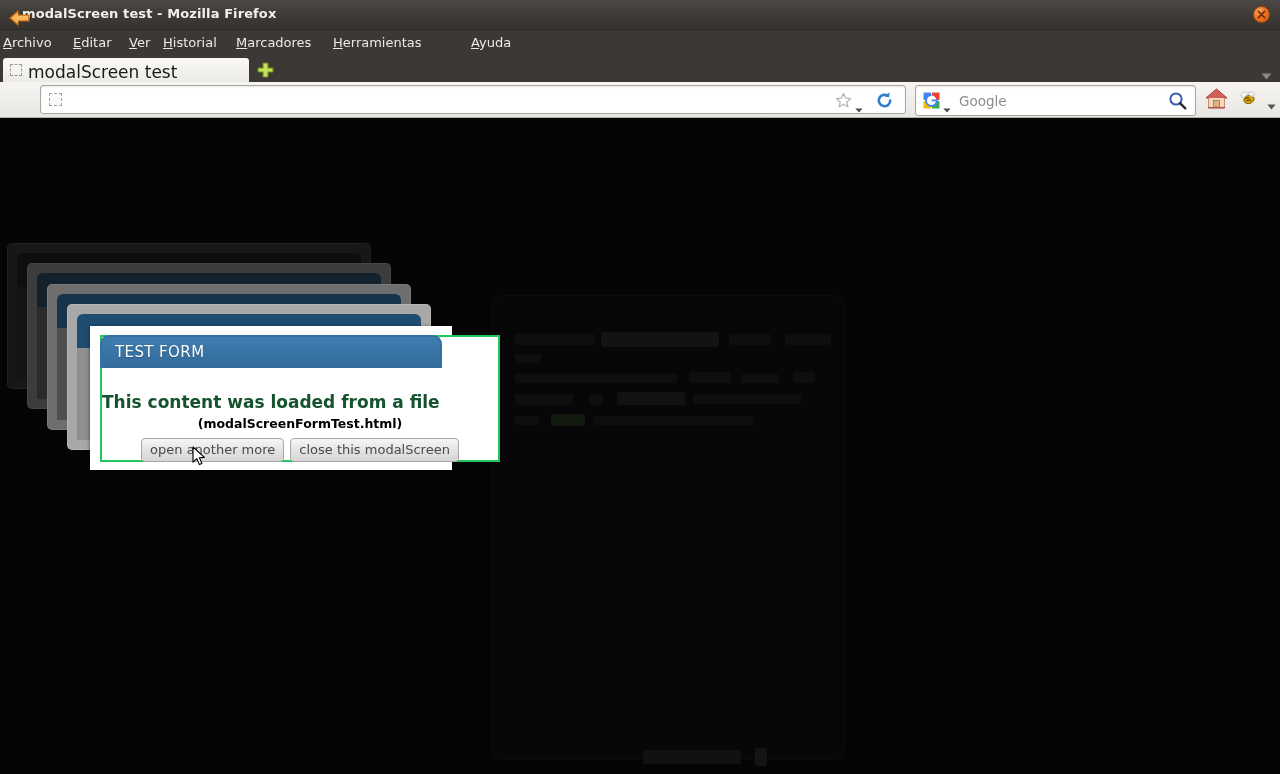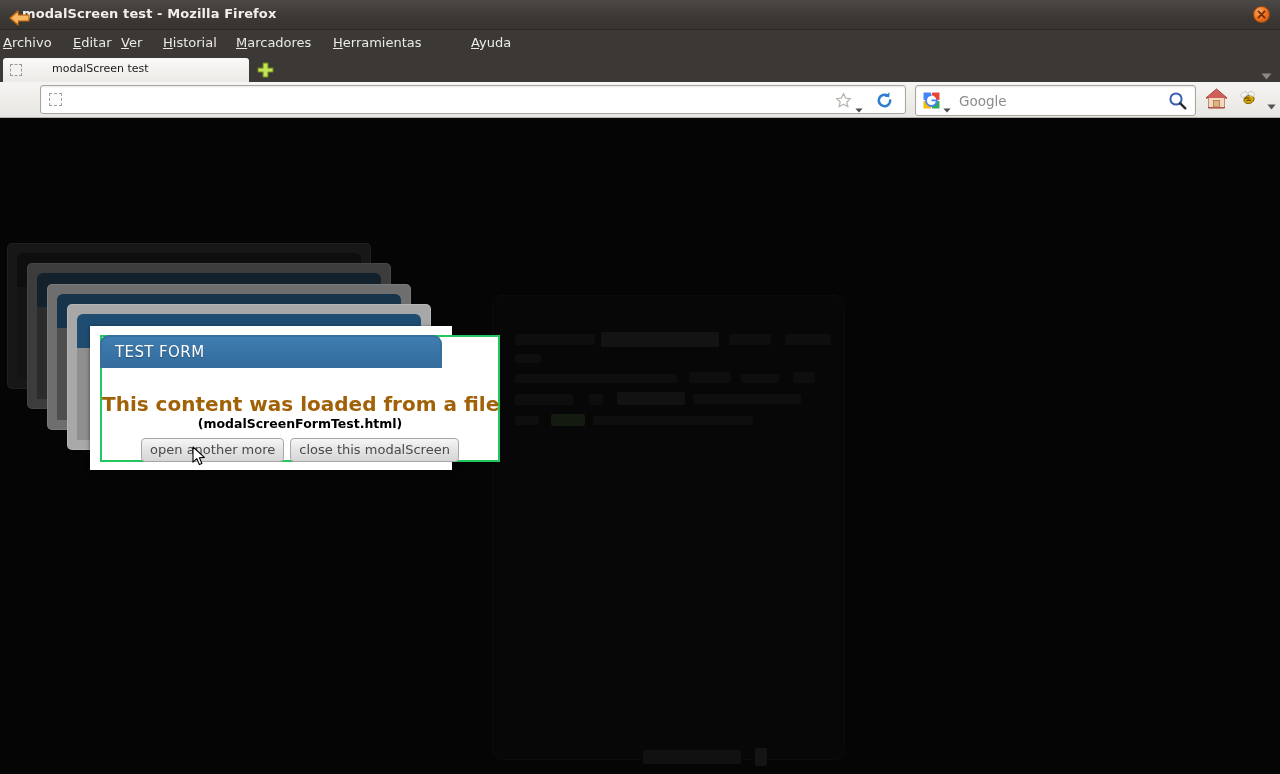--- a/index.html
+++ b/index.html
@@ -56,22 +56,22 @@
     border-bottom: none;
     border-top-left-radius: 4px; border-top-right-radius: 4px;
     cursor: pointer;
   }
   .tab-favicon {
     position: absolute; left: 7px; top: 6px; width: 12px; height: 12px;
     border: 1px dashed #9a9a9a; background: #f4f3f1;
   }
   .tab-label {
     position: absolute; left: 25px; top: 4px;
-    font-size: 11px; color: #1a1a1a; white-space: nowrap;
-    max-width: 210px; overflow: hidden; text-overflow: ellipsis; margin-left: 24px;
+    font-size: 17px; color: #1a1a1a; white-space: nowrap;
+    max-width: 210px; overflow: hidden; text-overflow: ellipsis;
   }
   .newtab-btn {
     position: absolute; left: 256px; top: 6px; width: 19px; height: 18px;
     cursor: pointer;
   }
   .tablist-chevron {
     position: absolute; right: 8px; top: 10px; cursor: pointer;
   }
 
   
@@ -175,21 +175,21 @@
   }
   .modal-title {
     position: absolute; left: 13px; top: 6px;
     font-size: 15px; color: #ffffff; letter-spacing: 0.4px;
     text-shadow: 0 1px 1px rgba(0,0,0,0.30);
     white-space: nowrap;
   }
   .modal-body { position: absolute; left: 0; top: 33px; right: 0; bottom: 0; }
   .modal-heading {
     position: absolute; left: 0; right: 0; top: 22px;
-    font-size: 20px; font-weight: bold; color: #a16207;
+    font-size: 17px; font-weight: bold; color: #14532d;
     white-space: nowrap;
   }
   .modal-subheading {
     position: absolute; left: 0; right: 0; top: 46px;
     text-align: center; font-size: 12.5px; font-weight: bold; color: #000;
     white-space: nowrap;
   }
   .modal-buttons {
     position: absolute; left: 0; right: 0; top: 68px;
     display: flex; justify-content: center; gap: 6px;
@@ -216,21 +216,21 @@
     <div class="close-btn">
       <svg width="9" height="9" viewBox="0 0 9 9">
         <path d="M1.4 1.4 L7.6 7.6 M7.6 1.4 L1.4 7.6" stroke="#6e2b04" stroke-width="1.7" stroke-linecap="round"></path>
       </svg>
     </div>
   </div>
 
   <div class="menubar" id="menubar">
       <div class="menu-item" style="left: 0;"><span><u>A</u>rchivo</span></div>
       <div class="menu-item" style="left: 70px;"><span><u>E</u>ditar</span></div>
-      <div class="menu-item" style="left: 118px; text-align: right;"><span><u>V</u>er</span></div>
+      <div class="menu-item" style="left: 126px; text-align: right;"><span><u>V</u>er</span></div>
       <div class="menu-item" style="left: 160px;"><span><u>H</u>istorial</span></div>
       <div class="menu-item" style="left: 233px;"><span><u>M</u>arcadores</span></div>
       <div class="menu-item" style="left: 330px;"><span><u>H</u>erramientas</span></div>
       <div class="menu-item" style="left: 436px; margin-left: 32px;"><span><u>A</u>yuda</span></div>
     </div>
 
   <div class="tabbar">
     <div class="tab">
       <div class="tab-favicon"></div>
       <div class="tab-label">modalScreen test</div>

